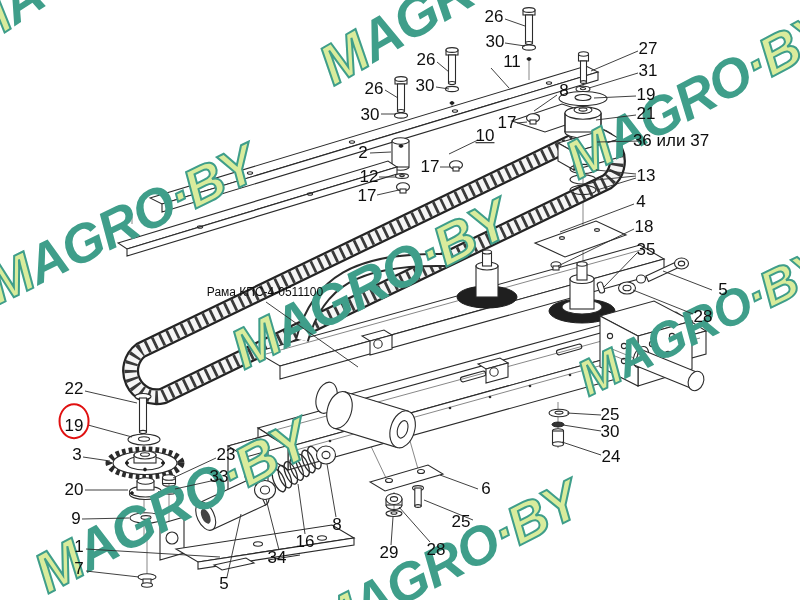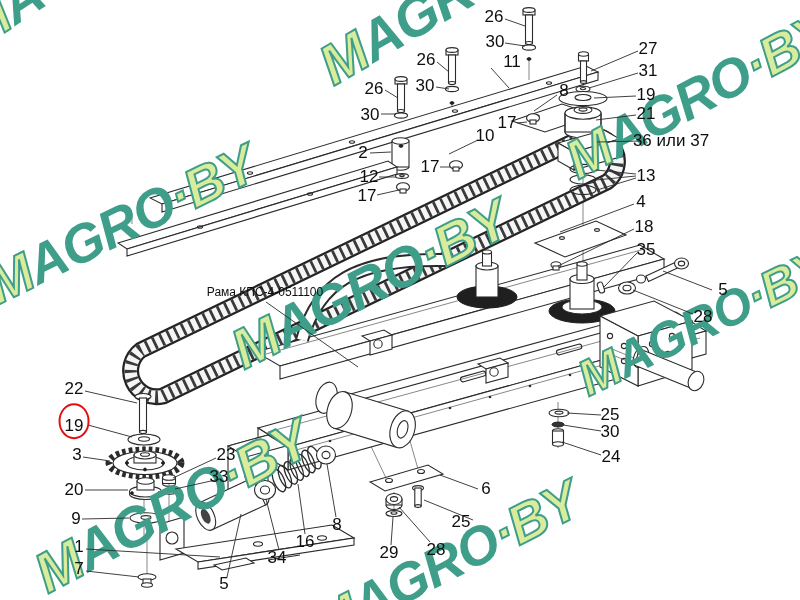--- a/index.html
+++ b/index.html
@@ -444,17 +444,17 @@
       <div class="callout" style="left: 337px; top: 525px;">8</div>
       <div class="callout" style="left: 486px; top: 489px;">6</div>
       <div class="callout" style="left: 461px; top: 522px;">25</div>
       <div class="callout" style="left: 389px; top: 553px;">29</div>
       <div class="callout" style="left: 436px; top: 550px;">28</div>
       <div class="callout" style="left: 363px; top: 153px;">2</div>
       <div class="callout" style="left: 369px; top: 177px;">12</div>
       <div class="callout" style="left: 367px; top: 196px;">17</div>
       <div class="callout" style="left: 430px; top: 167px;">17</div>
       <div class="callout" style="left: 507px; top: 123px;">17</div>
-      <div class="callout" style="left: 485px; top: 136px;">10</div>
+      <div class="callout" style="left: 485px; top: 136px; text-decoration: underline;">10</div>
       <div class="callout" style="left: 564px; top: 91px;">8</div>
     </div>
 
 </div>
 
 </body></html>

